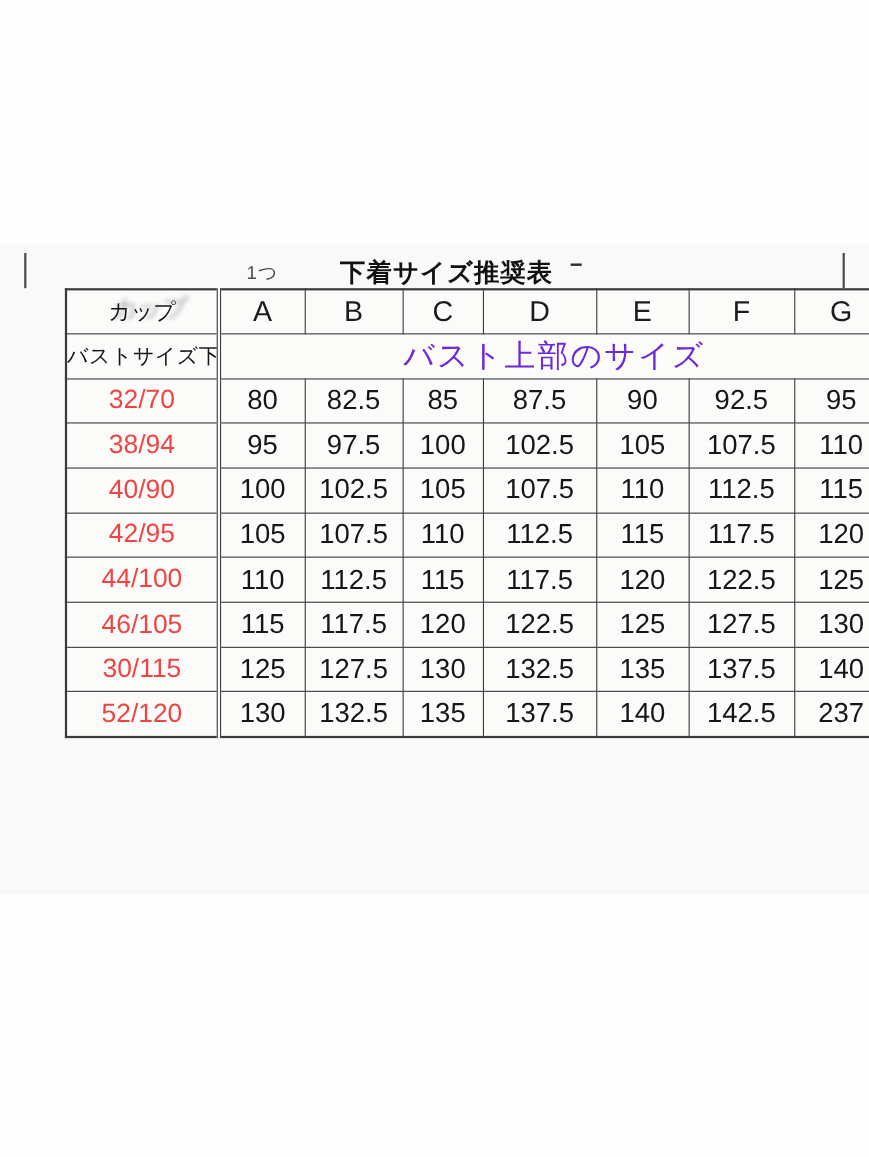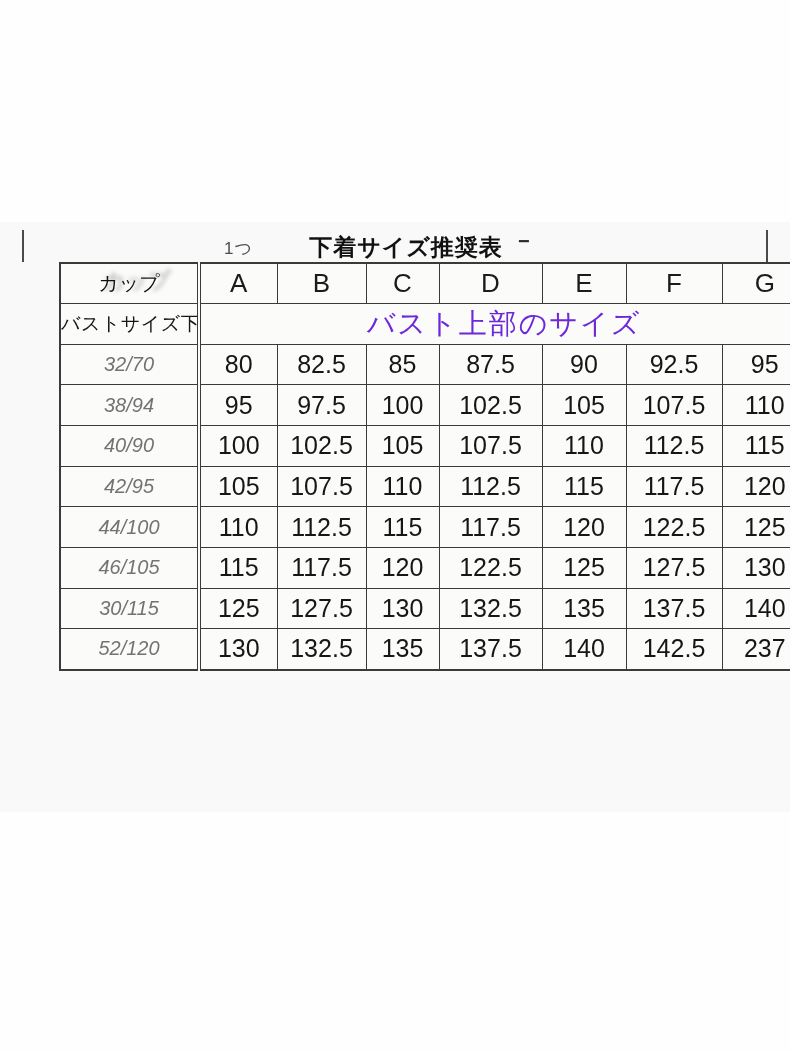--- a/index.html
+++ b/index.html
@@ -105,24 +105,23 @@
     color: #161616;
     letter-spacing: 0.5px;
   }
   .span-header {
     font-size: 28px;
     font-weight: 700;
     letter-spacing: 2px;
     color: #6d28d9;
   }
   .row-label {
-    font-size: 20px;
-    font-weight: 400;
-    color: #737373;
-    font-style: italic;
+    font-size: 24px;
+    font-weight: 400;
+    color: #ef4444;
   }
   .num-cell {
     font-size: 25px;
     color: #161616;
   }
 </style>
 </head>
 <body>
 
 <div class="stage">

